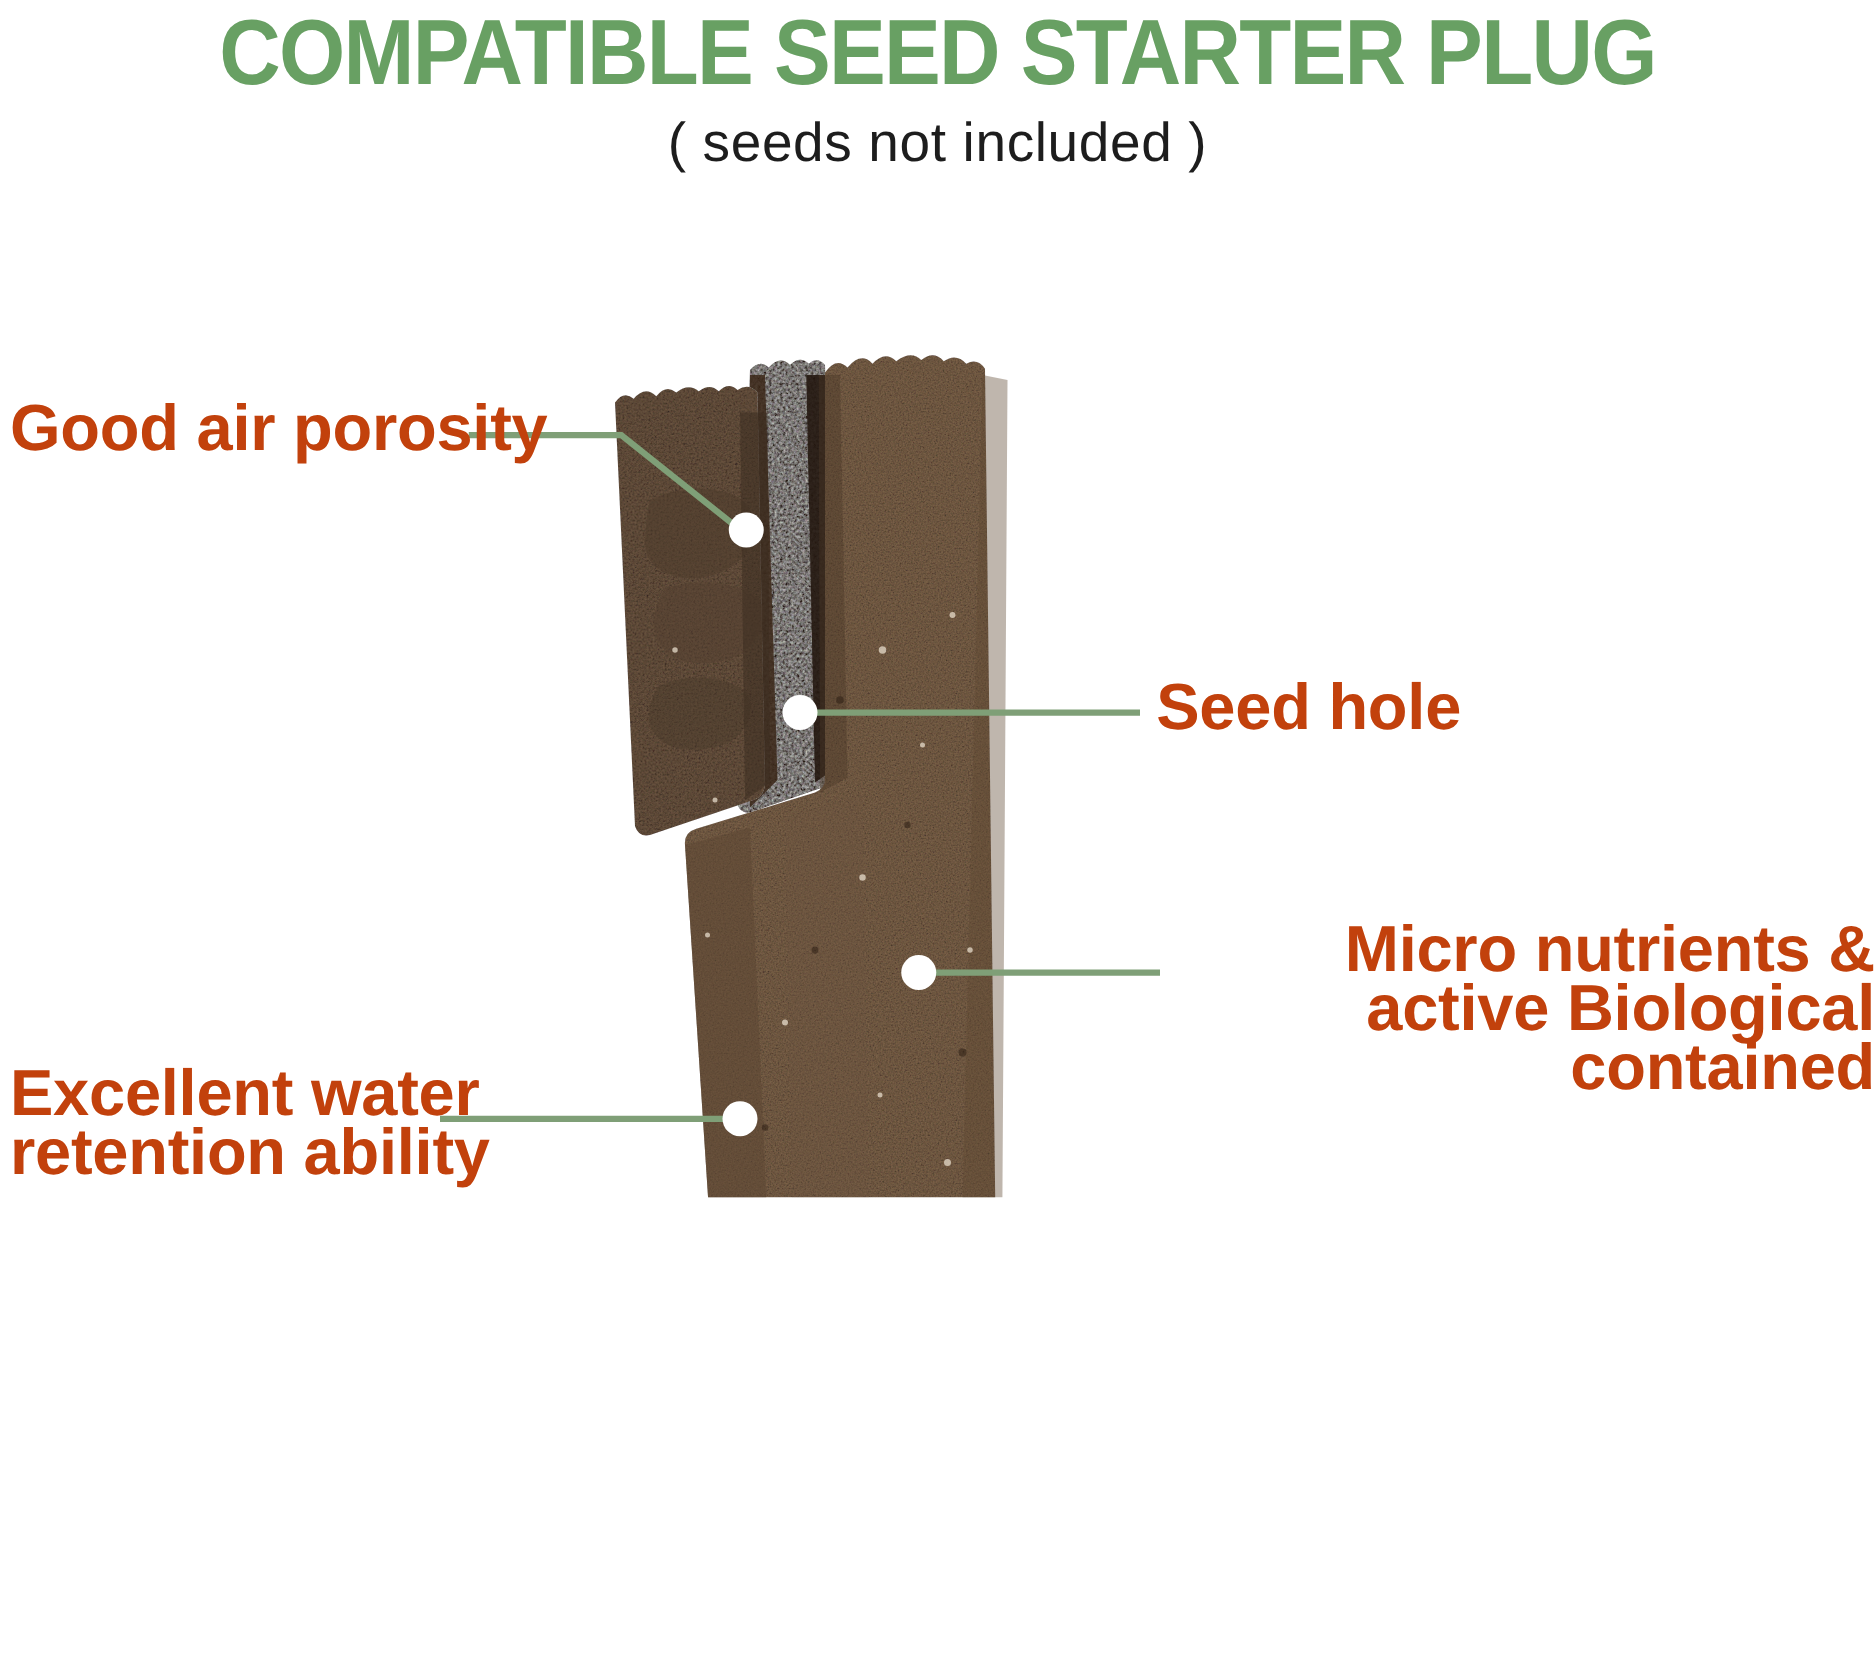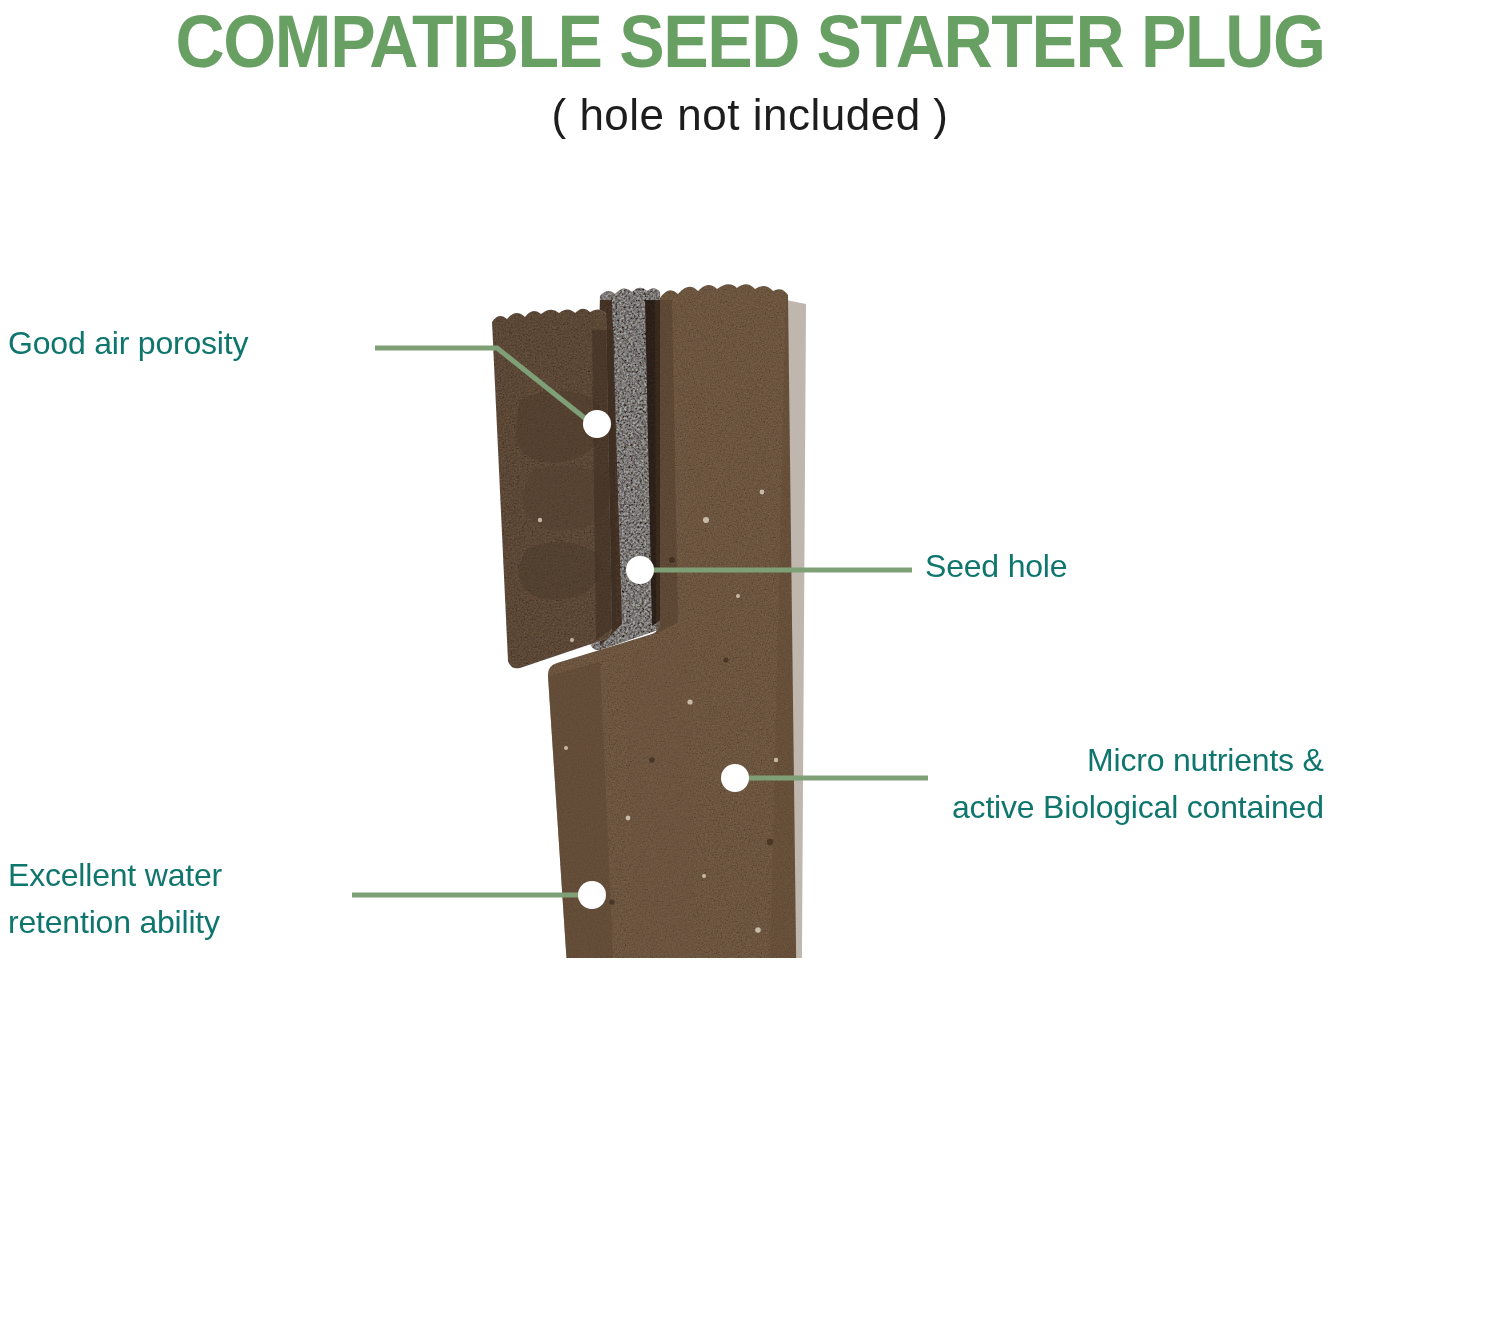--- a/index.html
+++ b/index.html
@@ -49,24 +49,24 @@
     line-height: 54px;
     font-weight: 400;
     color: #1d1d1d;
     letter-spacing: 0.5px;
     white-space: nowrap;
   }
 
   
   .label {
     position: absolute;
-    font-size: 32px;
+    font-size: 52px;
     line-height: 47px;
-    font-weight: 400;
-    color: #0f766e;
+    font-weight: 700;
+    color: #c2410c;
     white-space: pre-line;
     letter-spacing: -0.2px;
   }
   .label.right { text-align: right; }
   .label.left  { text-align: left; }
 
   #label-air       { left: 8px;   top: 320px; }
   #label-water     { left: 8px;   top: 852px; }
   #label-seedhole  { left: 925px; top: 543px; }
   #label-micro     { left: 952px; top: 737px; }
@@ -101,21 +101,21 @@
     stroke-linecap: butt;
   }
 </style>
 </head>
 <body>
 
 <div id="page">
 
   <div class="title">COMPATIBLE SEED STARTER PLUG</div>
 
-  <div class="subtitle">( hole not included )</div>
+  <div class="subtitle">( seeds not included )</div>
 
   <div id="plug-figure">
 
     <svg width="1500" height="1325" viewBox="0 0 1500 1325" style="position:absolute;left:0;top:0;">
       <defs>
 
         <filter id="grain" x="-5%" y="-5%" width="110%" height="110%">
           <feTurbulence type="fractalNoise" baseFrequency="0.62" numOctaves="5" seed="7" result="n"></feTurbulence>
           <feColorMatrix in="n" type="saturate" values="0.25" result="ns"></feColorMatrix>
           <feComponentTransfer in="ns" result="nc">

